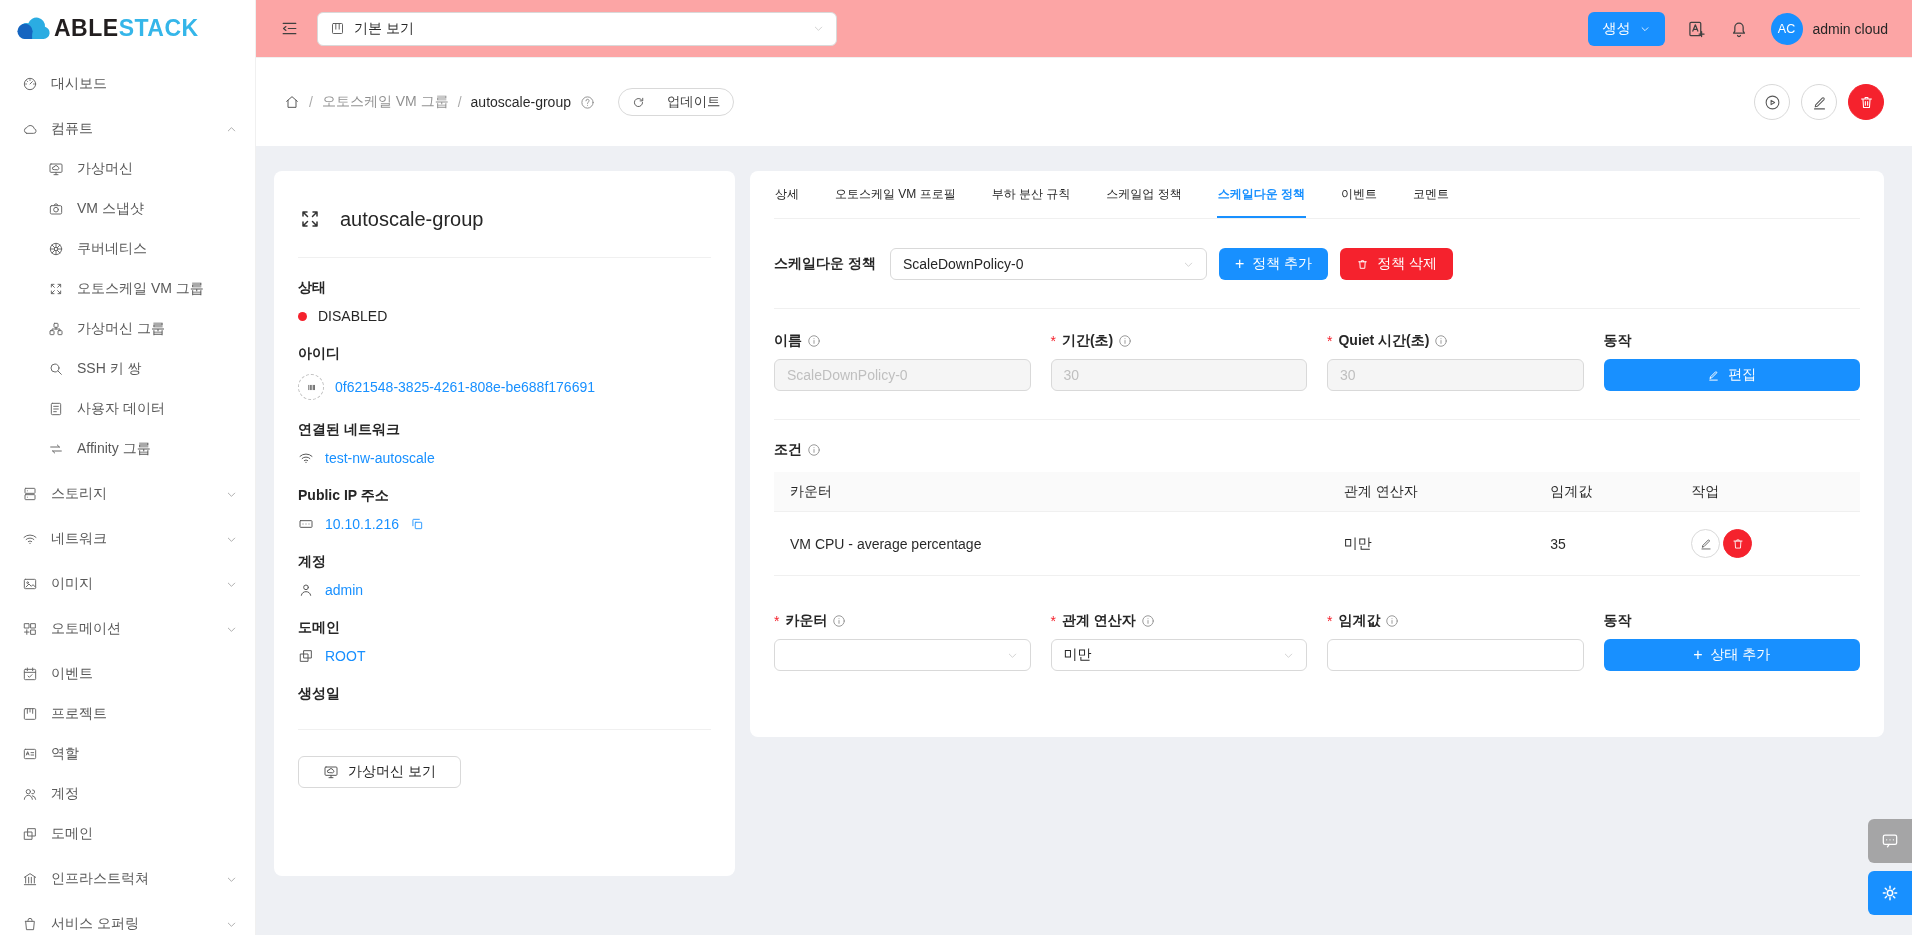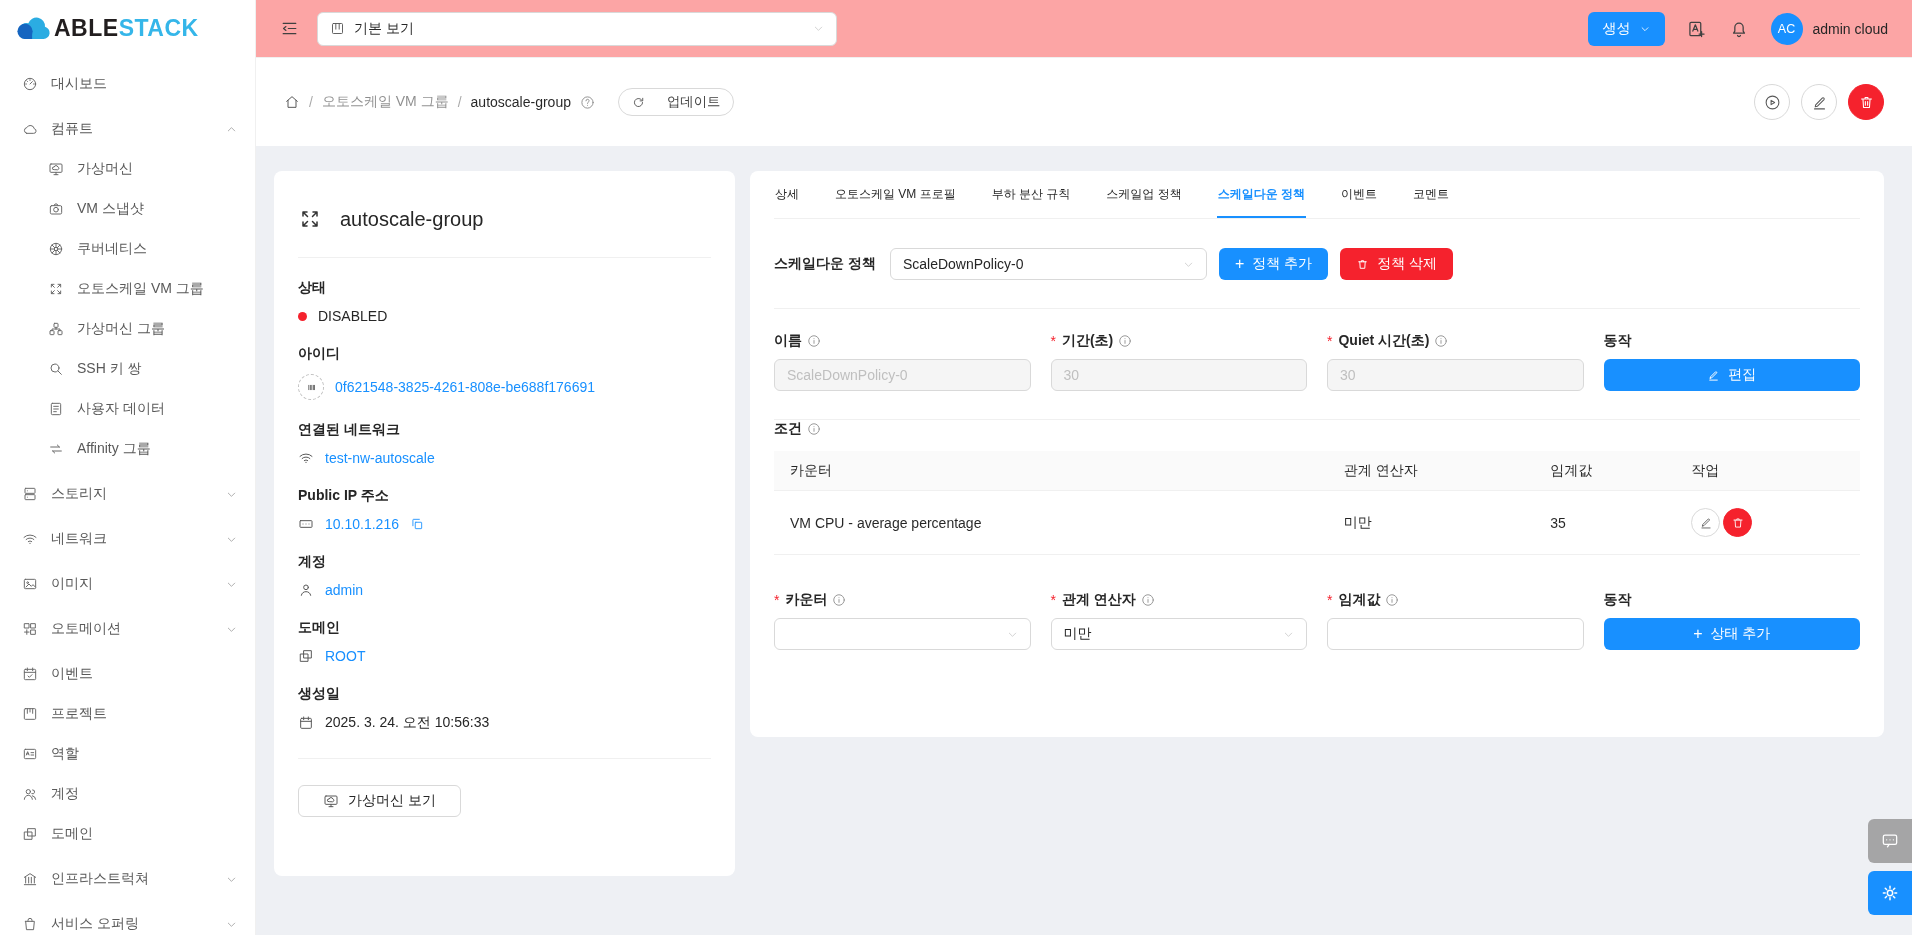--- a/index.html
+++ b/index.html
@@ -85,21 +85,21 @@
 .btn svg{width:13px;height:13px;stroke-width:1.8}
 .btn .plus{font-size:16px;font-weight:400;line-height:1}
 .divider{border-top:1px solid #f0f0f0;margin-top:28px}
 .form-grid{display:grid;grid-template-columns:repeat(4,1fr);gap:20px;margin-top:23px}
 .flabel{display:flex;align-items:center;gap:5px;margin-bottom:9px;font-weight:700;color:#262626}
 .req{color:#f5222d;margin-right:1px;font-weight:400}
 .info-ic{color:#8c8c8c}.info-ic svg{width:14px;height:14px}
 .tin{width:100%;height:32px;border:1px solid #d9d9d9;border-radius:6px;padding:0 12px;font-size:14px;font-family:inherit;color:#262626;background:#fff;outline:none}
 .tin:disabled{background:#f5f5f5;color:#bfbfbf;border-color:#d9d9d9}
 .btn.block{width:100%}
-.section-lab{display:flex;align-items:center;gap:5px;font-weight:700;color:#262626}
+.section-lab{margin-top:21px;display:flex;align-items:center;gap:5px;font-weight:700;color:#262626}
 .ctable{margin-top:13px}
 .t-head,.t-row{display:grid;grid-template-columns:51% 19% 13% 17%;align-items:center}
 .t-head{background:#fafafa;height:40px;border-bottom:1px solid #f0f0f0;font-weight:500}
 .t-head>div,.t-row>div{padding:0 16px}
 .t-row{height:64px;border-bottom:1px solid #f0f0f0}
 .row-act{display:flex;align-items:center;gap:5px}
 .mini-circle{width:29px;height:29px;border-radius:50%;border:1px solid #d9d9d9;background:#fff;color:#595959;display:flex;align-items:center;justify-content:center;cursor:pointer}
 .mini-circle svg{width:14px;height:14px}
 .mini-circle.danger{background:#f5222d;border-color:#f5222d;color:#fff;margin-left:-2px}
 .bottom-form{margin-top:36px}
@@ -543,29 +543,20 @@
                 <rect x="9" y="4" width="11" height="11"></rect>
                 <rect x="4" y="9" width="11" height="11"></rect>
               </svg>
             </span>
           <a href="#">ROOT</a>
         </div>
       </div>
 
       <div class="field">
         <div class="flab">생성일</div>
-        <div class="vrow">
-          <span class="vicon">
-              <svg viewBox="0 0 24 24">
-                <rect x="4" y="5" width="16" height="15" rx="1.5"></rect>
-                <path d="M4 9.5h16M8.5 3v4M15.5 3v4"></path>
-              </svg>
-            </span>
-          <span>2025. 3. 24. 오전 10:56:33</span>
-        </div>
       </div>
 
       <div class="hr hr2"></div>
       <button class="btn-outline">
         <span>
             <svg viewBox="0 0 24 24">
               <rect x="3" y="4.5" width="18" height="12.5" rx="1.5"></rect>
               <path d="M9 20.5h6M12 17v3.5M8.7 13a2 2 0 1 1 .5-3.9A2.9 2.9 0 0 1 14.8 9a2.1 2.1 0 0 1 .2 4z"></path>
             </svg>
           </span>

